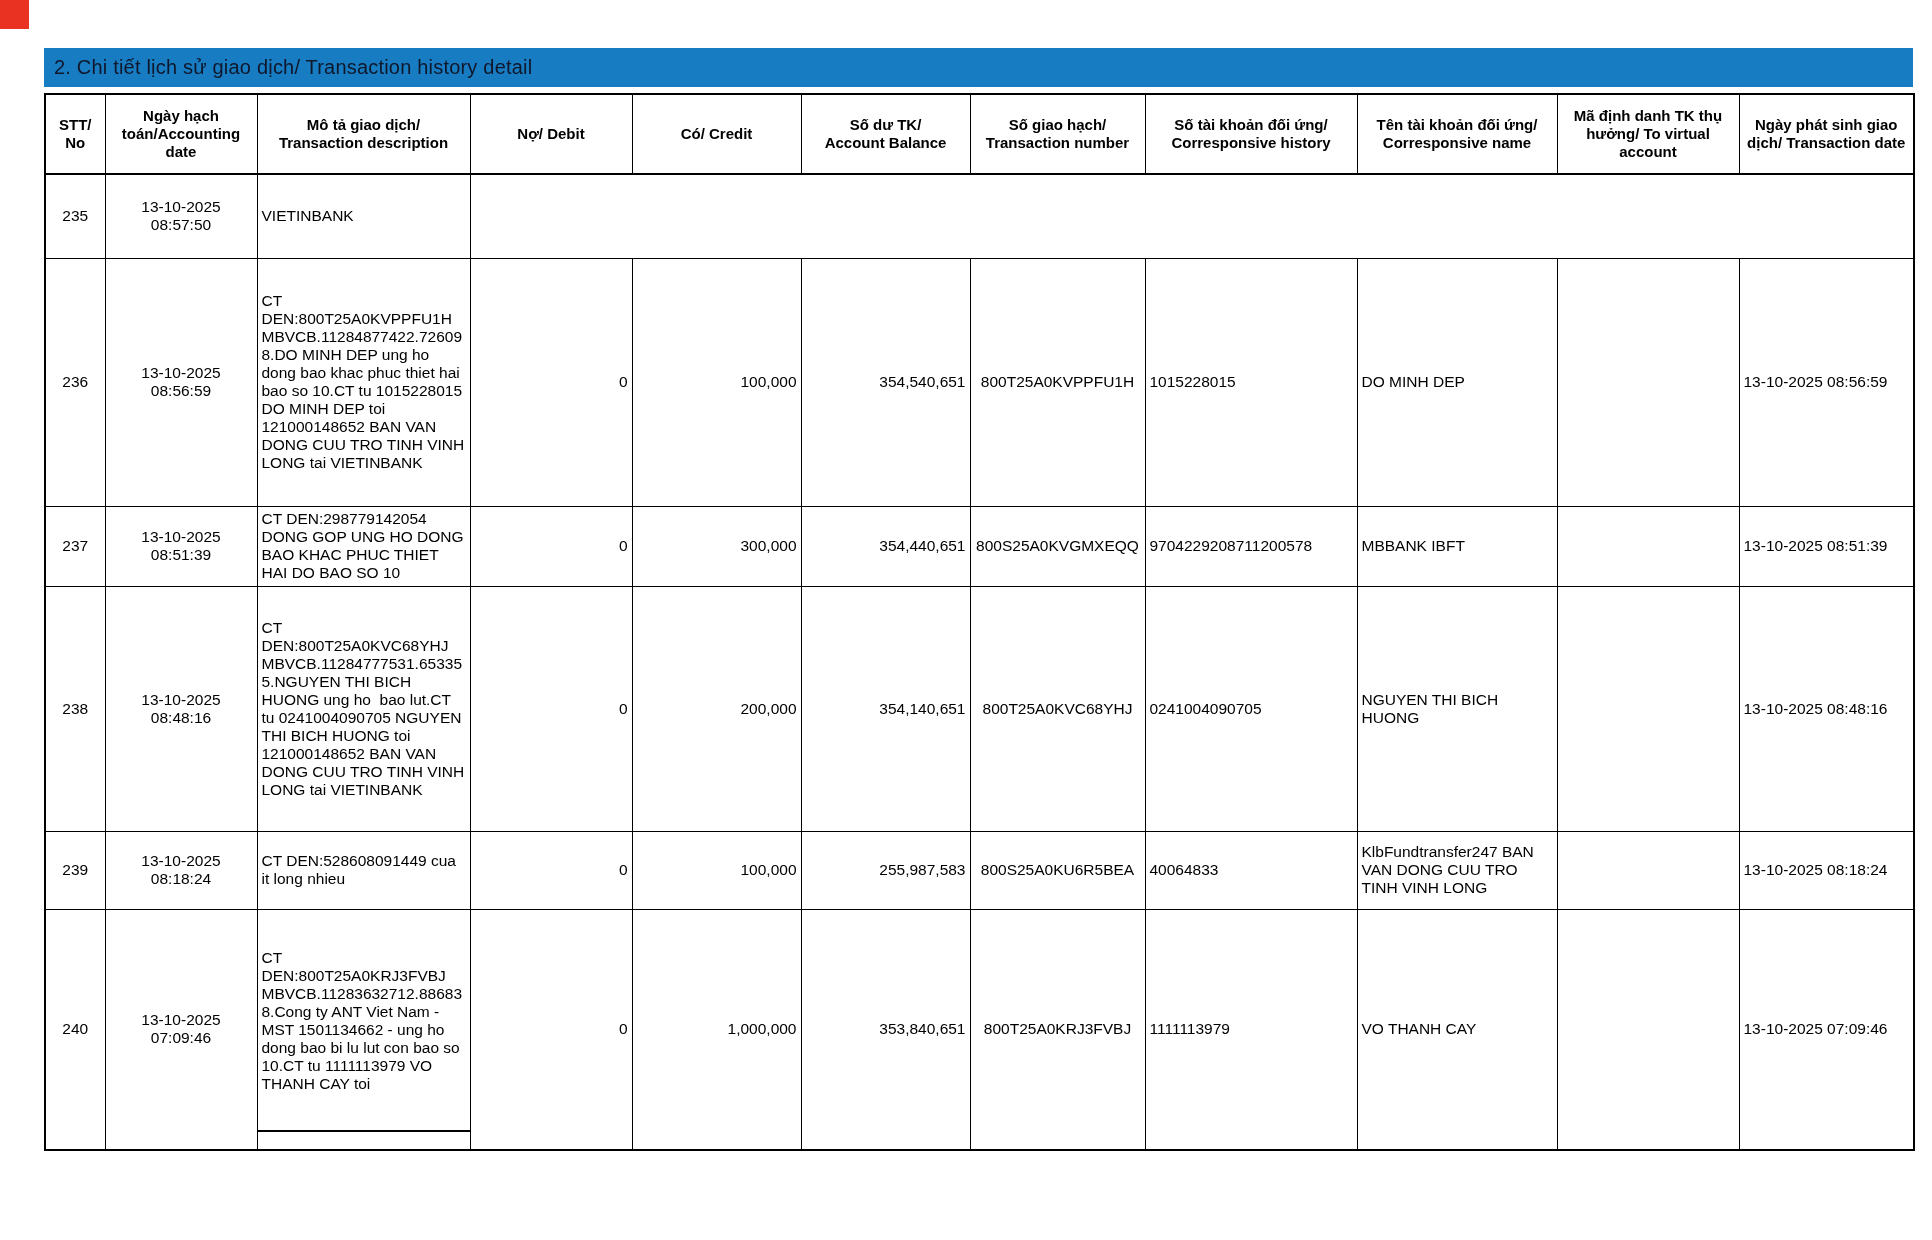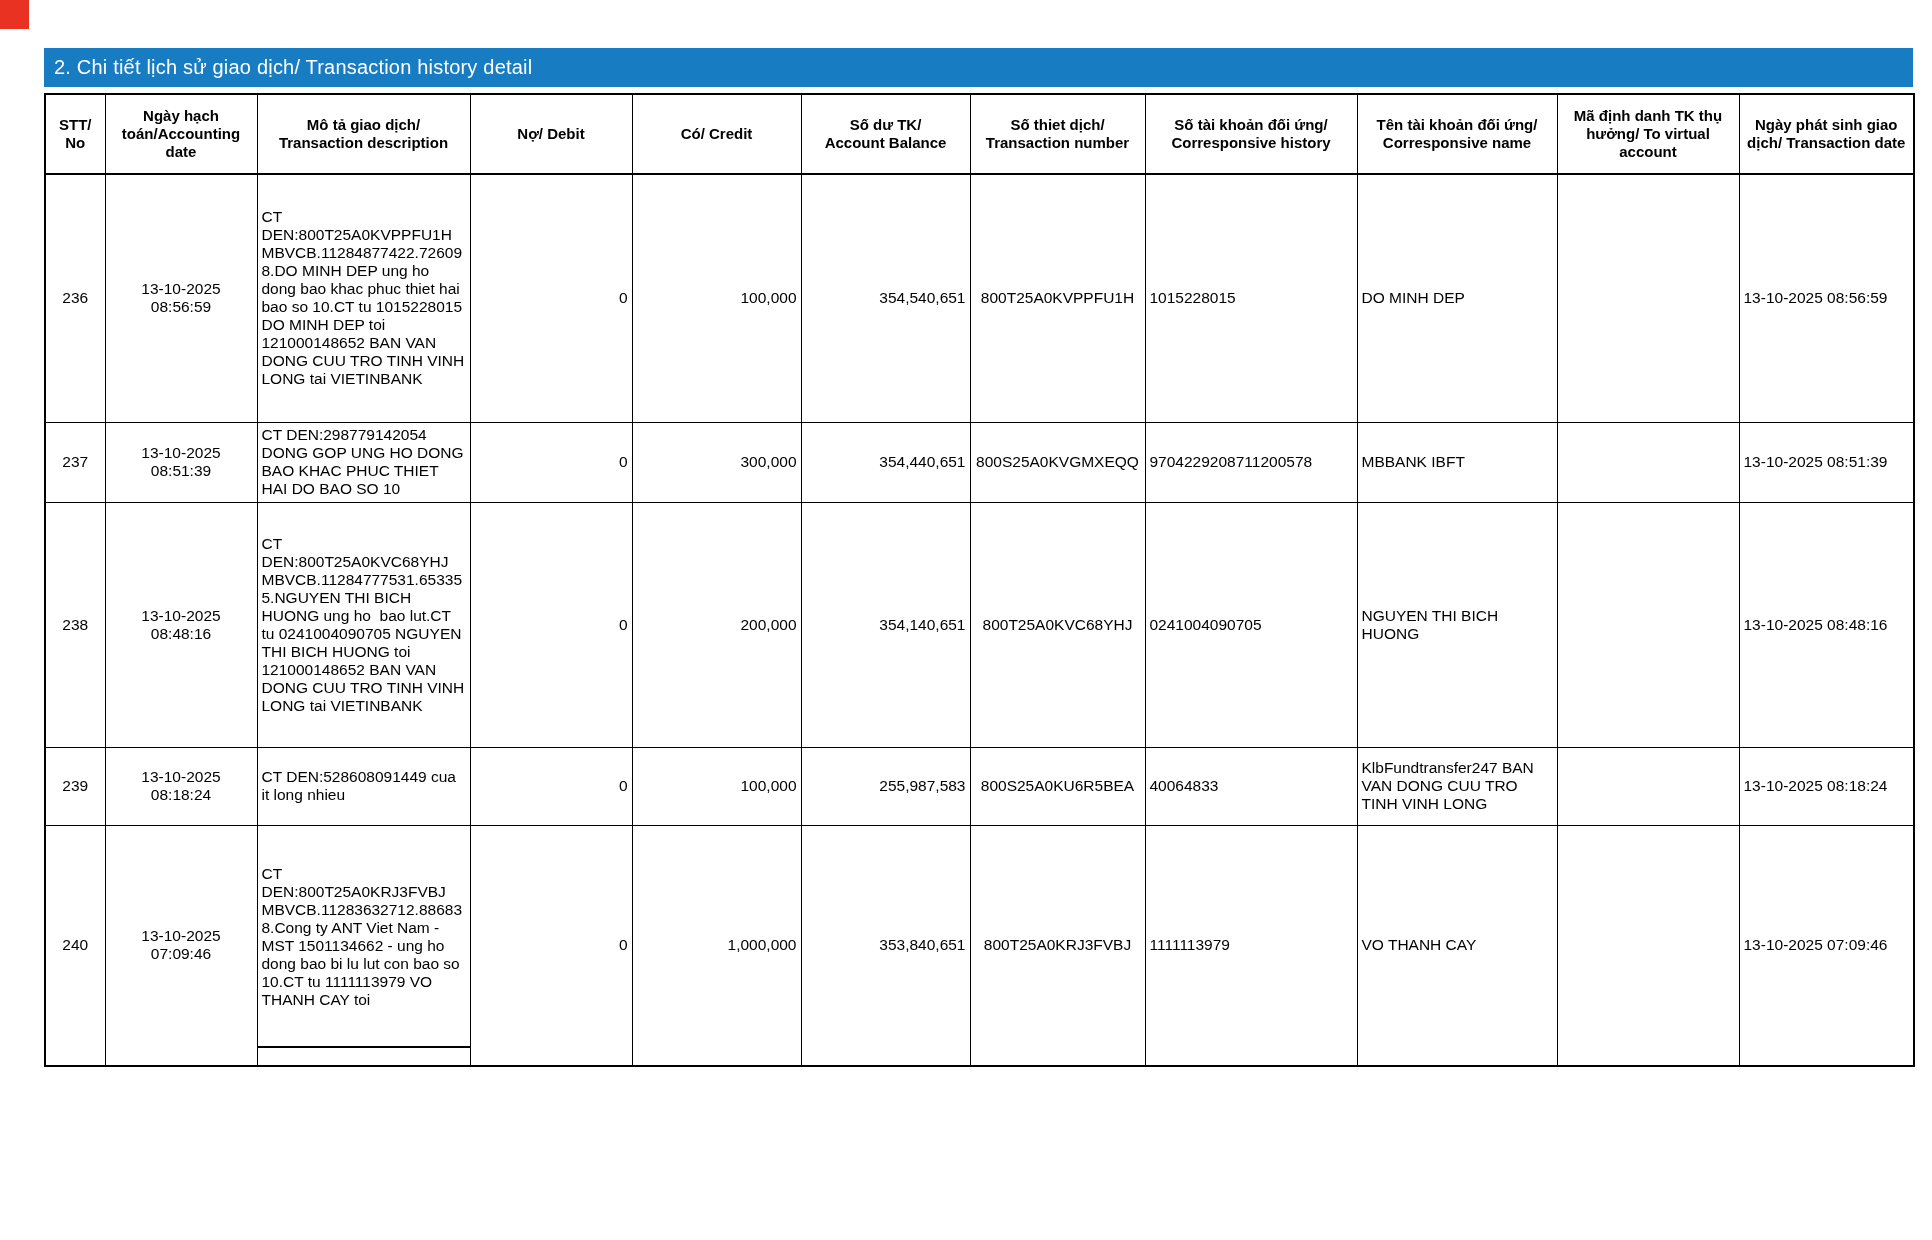--- a/index.html
+++ b/index.html
@@ -8,21 +8,21 @@
     font-family:"Liberation Sans",sans-serif;color:#000;
   }
   .corner-marker{
     position:absolute;left:0;top:0;width:29px;height:29px;background:#ea3223;
   }
   .section-title-bar{
     position:absolute;left:44px;top:48px;width:1869px;height:39px;
     background:#187cc3;display:flex;align-items:center;
   }
   .section-title-bar span{
-    color:#ffffff;font-size:20px;padding-left:10px;letter-spacing:0.2px;
+    color:#0f172a;font-size:20px;padding-left:10px;letter-spacing:0.2px;
   }
   .table-wrap{position:absolute;left:44px;top:93px;}
   table.tx{
     border-collapse:collapse;table-layout:fixed;width:1869px;
     border:2px solid #000;
   }
   table.tx th,table.tx td{
     border:1px solid #000;overflow:hidden;
   }
   
@@ -93,34 +93,40 @@
 No</th>
           <th>Ngày hạch
 toán/Accounting
 date</th>
           <th>Mô tả giao dịch/
 Transaction description</th>
           <th>Nợ/ Debit</th>
           <th>Có/ Credit</th>
           <th>Số dư TK/
 Account Balance</th>
-          <th>Số thiet dịch/
+          <th>Số giao hạch/
 Transaction number</th>
           <th>Số tài khoản đối ứng/
 Corresponsive history</th>
           <th>Tên tài khoản đối ứng/
 Corresponsive name</th>
           <th>Mã định danh TK thụ
 hưởng/ To virtual
 account</th>
           <th>Ngày phát sinh giao
 dịch/ Transaction date</th>
         </tr>
       </thead>
       <tbody>
+        <tr class="r235">
+          <td class="c-no">235</td>
+          <td class="c-date">13-10-2025 08:57:50</td>
+          <td class="c-desc">VIETINBANK</td>
+          <td class="merged-empty" colspan="8"></td>
+        </tr>
 
         <tr class="r236">
           <td class="c-no">236</td>
           <td class="c-date">13-10-2025 08:56:59</td>
           <td class="c-desc">CT DEN:800T25A0KVPPFU1H MBVCB.11284877422.726098.DO MINH DEP ung ho dong bao khac phuc thiet hai bao so 10.CT tu 1015228015 DO MINH DEP toi 121000148652 BAN VAN DONG CUU TRO TINH VINH LONG tai VIETINBANK</td>
           <td class="c-num">0</td>
           <td class="c-num">100,000</td>
           <td class="c-num">354,540,651</td>
           <td class="c-txn">800T25A0KVPPFU1H</td>
           <td class="c-center">1015228015</td>

